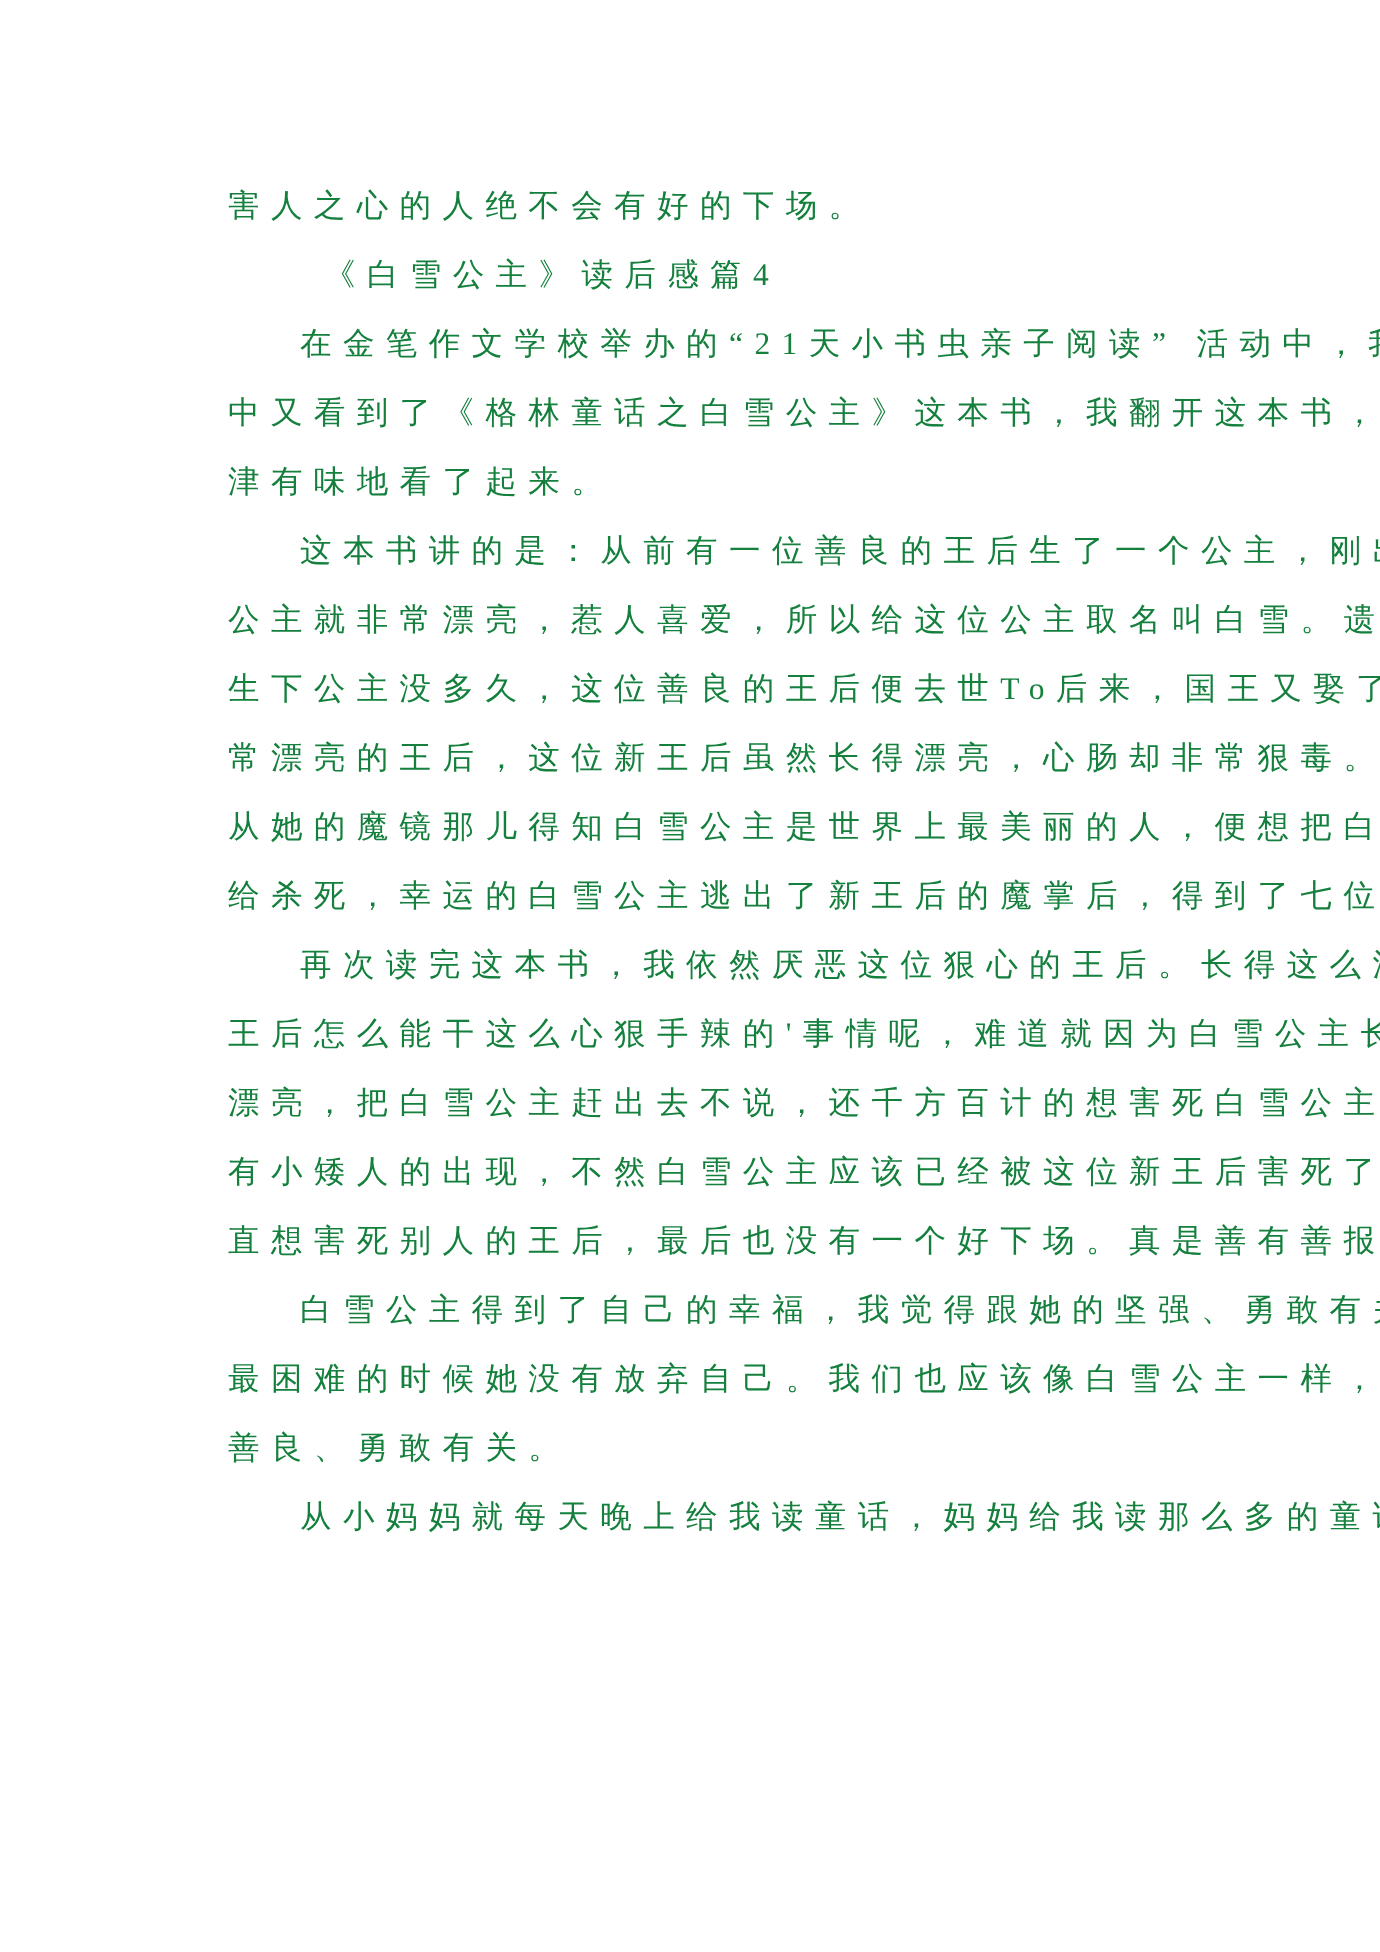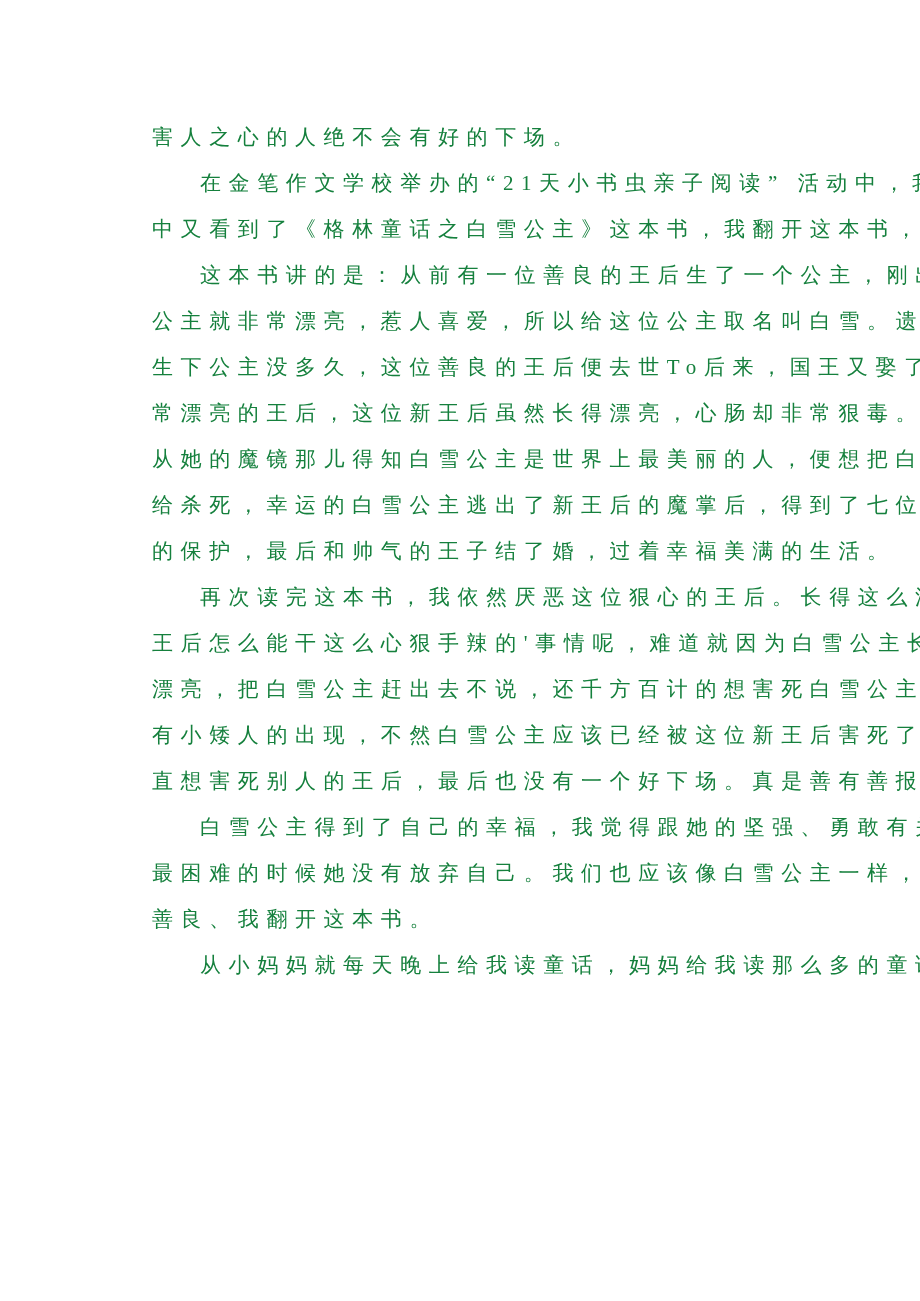--- a/index.html
+++ b/index.html
@@ -39,32 +39,33 @@
     }
     .indent-para { padding-left: 48px; }
     .indent-head { padding-left: 64px; }
   </style>
 </head>
 <body>
 
 <div class="page">
   <div class="text-block">
     <div class="line">害人之心的人绝不会有好的下场。</div>
+    <div class="line indent-head">《白雪公主》读后感篇4</div>
     <div class="line indent-para">在金笔作文学校举办的“21天小书虫亲子阅读” 活动中，我无意</div>
     <div class="line">中又看到了《格林童话之白雪公主》这本书，我翻开这本书，再次津</div>
+    <div class="line">津有味地看了起来。</div>
     <div class="line indent-para">这本书讲的是：从前有一位善良的王后生了一个公主，刚出生的</div>
     <div class="line">公主就非常漂亮，惹人喜爱，所以给这位公主取名叫白雪。遗憾的是</div>
     <div class="line">生下公主没多久，这位善良的王后便去世To后来，国王又娶了一位非</div>
     <div class="line">常漂亮的王后，这位新王后虽然长得漂亮，心肠却非常狠毒。新王后</div>
     <div class="line">从她的魔镜那儿得知白雪公主是世界上最美丽的人，便想把白雪公主</div>
     <div class="line">给杀死，幸运的白雪公主逃出了新王后的魔掌后，得到了七位小矮人</div>
-    <div class="line">的保护，最后和帅气的王子结了婚，过着幸福美满的生活。</div>
     <div class="line indent-para">再次读完这本书，我依然厌恶这位狠心的王后。长得这么漂亮的</div>
     <div class="line">王后怎么能干这么心狠手辣的'事情呢，难道就因为白雪公主长得比她</div>
     <div class="line">漂亮，把白雪公主赶出去不说，还千方百计的想害死白雪公主。幸好</div>
     <div class="line">有小矮人的出现，不然白雪公主应该已经被这位新王后害死了吧。一</div>
     <div class="line">直想害死别人的王后，最后也没有一个好下场。真是善有善报，恶有恶</div>
     <div class="line indent-para">白雪公主得到了自己的幸福，我觉得跟她的坚强、勇敢有关，在</div>
     <div class="line">最困难的时候她没有放弃自己。我们也应该像白雪公主一样，做一个</div>
-    <div class="line">善良、我翻开这本书。</div>
+    <div class="line">善良、勇敢有关。</div>
     <div class="line indent-para">从小妈妈就每天晚上给我读童话，妈妈给我读那么多的童话，我</div>
   </div>
 </div>
 
 </body></html>

